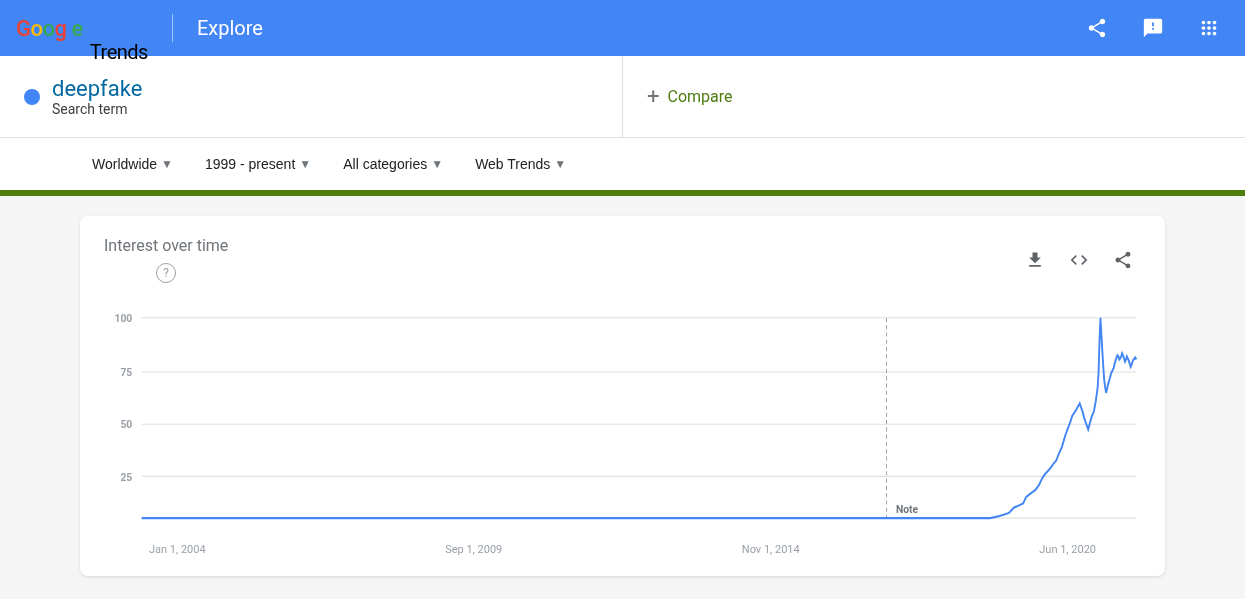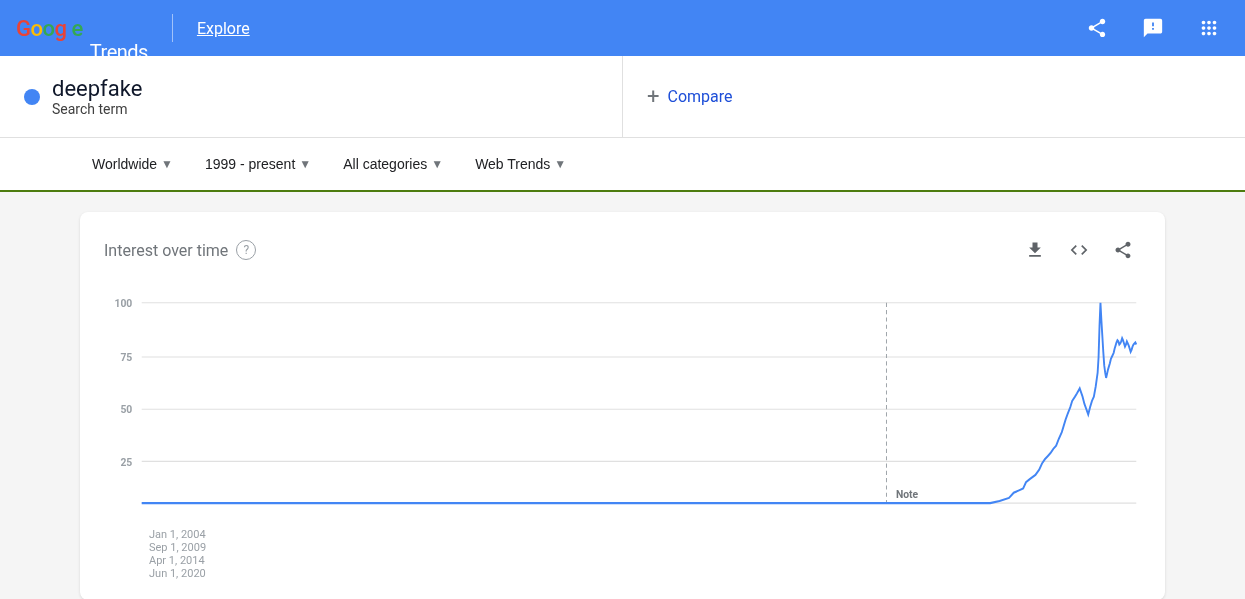--- a/index.html
+++ b/index.html
@@ -61,52 +61,52 @@
       width: 16px;
       height: 16px;
       border-radius: 50%;
       background: #4285f4;
       flex-shrink: 0;
     }
     .term-info {}
     .term-name {
       font-size: 22px;
       font-weight: 400;
-      color: #0f172a;
+      color: #0369a1;
     }
     .term-type {
       font-size: 14px;
       color: #404040;
     }
     .compare-area {
       flex: 1;
       display: flex;
       align-items: center;
       padding: 20px 24px;
       gap: 8px;
       color: #70757a;
       cursor: pointer;
     }
     .compare-plus {
       font-size: 22px;
       color: #70757a;
     }
     .compare-label {
       font-size: 16px;
-      color: #1d4ed8;
+      color: #4d7c0f;
     }
 
     
     .filters {
       background: white;
       padding: 10px 80px;
       display: flex;
       align-items: center;
       gap: 8px;
-      border-bottom: 2px solid #4d7c0f;
+      border-bottom: 6px solid #4d7c0f;
     }
     .filter-btn {
       display: flex;
       align-items: center;
       gap: 4px;
       padding: 8px 12px;
       border: none;
       background: none;
       cursor: pointer;
       color: #202124;
@@ -133,20 +133,21 @@
     .chart-header {
       display: flex;
       align-items: center;
       justify-content: space-between;
       margin-bottom: 16px;
     }
     .chart-title-area {
       display: flex;
       align-items: center;
       gap: 8px;
+      flex-direction: column;
     }
     .chart-title {
       font-size: 16px;
       color: #70757a;
       font-weight: 400;
     }
     .help-icon {
       width: 20px;
       height: 20px;
       border-radius: 50%;
@@ -186,21 +187,20 @@
     .chart-svg {
       width: 100%;
       height: 100%;
     }
     .x-labels {
       display: flex;
       justify-content: space-between;
       padding: 4px 45px 0 45px;
       font-size: 11px;
       color: #9aa0a6;
-      flex-direction: column;
     }
 
     
     .y-label {
       font-size: 11px;
       fill: #9aa0a6;
     }
     .grid-line {
       stroke: #e0e0e0;
       stroke-width: 1;
@@ -221,24 +221,24 @@
     }
   </style>
 </head>
 <body>
 
 <header class="header">
   <div class="header-logo">
     <span style="font-size:22px; color:white; font-weight:500;">
       <span style="color:#ea4335">G</span><span style="color:#fbbc04">o</span><span style="color:#34a853">o</span><span style="color:#ea4335">g</span><span style="color:#4285f4">l</span><span style="color:#34a853">e</span>
     </span>
-    <span style="color:#ffffff; font-size:20px; margin-left:3px;margin-top:48px;">Trends</span>
+    <span style="color:#000000; font-size:20px; margin-left:3px;margin-top:48px;">Trends</span>
   </div>
   <div class="header-divider"></div>
-  <span style="color:white; font-size:16px; font-weight:400;text-decoration:underline;">Explore</span>
+  <span style="color:white; font-size:20px; font-weight:400;">Explore</span>
   <div class="header-spacer"></div>
   <div class="header-icon">
 
     <svg width="22" height="22" viewBox="0 0 24 24" fill="white">
       <path d="M18 16.08c-.76 0-1.44.3-1.96.77L8.91 12.7c.05-.23.09-.46.09-.7s-.04-.47-.09-.7l7.05-4.11c.54.5 1.25.81 2.04.81 1.66 0 3-1.34 3-3s-1.34-3-3-3-3 1.34-3 3c0 .24.04.47.09.7L8.04 9.81C7.5 9.31 6.79 9 6 9c-1.66 0-3 1.34-3 3s1.34 3 3 3c.79 0 1.5-.31 2.04-.81l7.12 4.16c-.05.21-.08.43-.08.65 0 1.61 1.31 2.92 2.92 2.92 1.61 0 2.92-1.31 2.92-2.92s-1.31-2.92-2.92-2.92z"></path>
     </svg>
   </div>
   <div class="header-icon">
 
     <svg width="22" height="22" viewBox="0 0 24 24" fill="white">
@@ -423,17 +423,17 @@
             1093,57
             1094,56
             1095,58
           "></polyline>
       </svg>
     </div>
 
     <div class="x-labels">
       <span>Jan 1, 2004</span>
       <span>Sep 1, 2009</span>
-      <span>Apr 1, 2014</span>
+      <span>Nov 1, 2014</span>
       <span>Jun 1, 2020</span>
     </div>
   </div>
 </div>
 
 </body></html>

